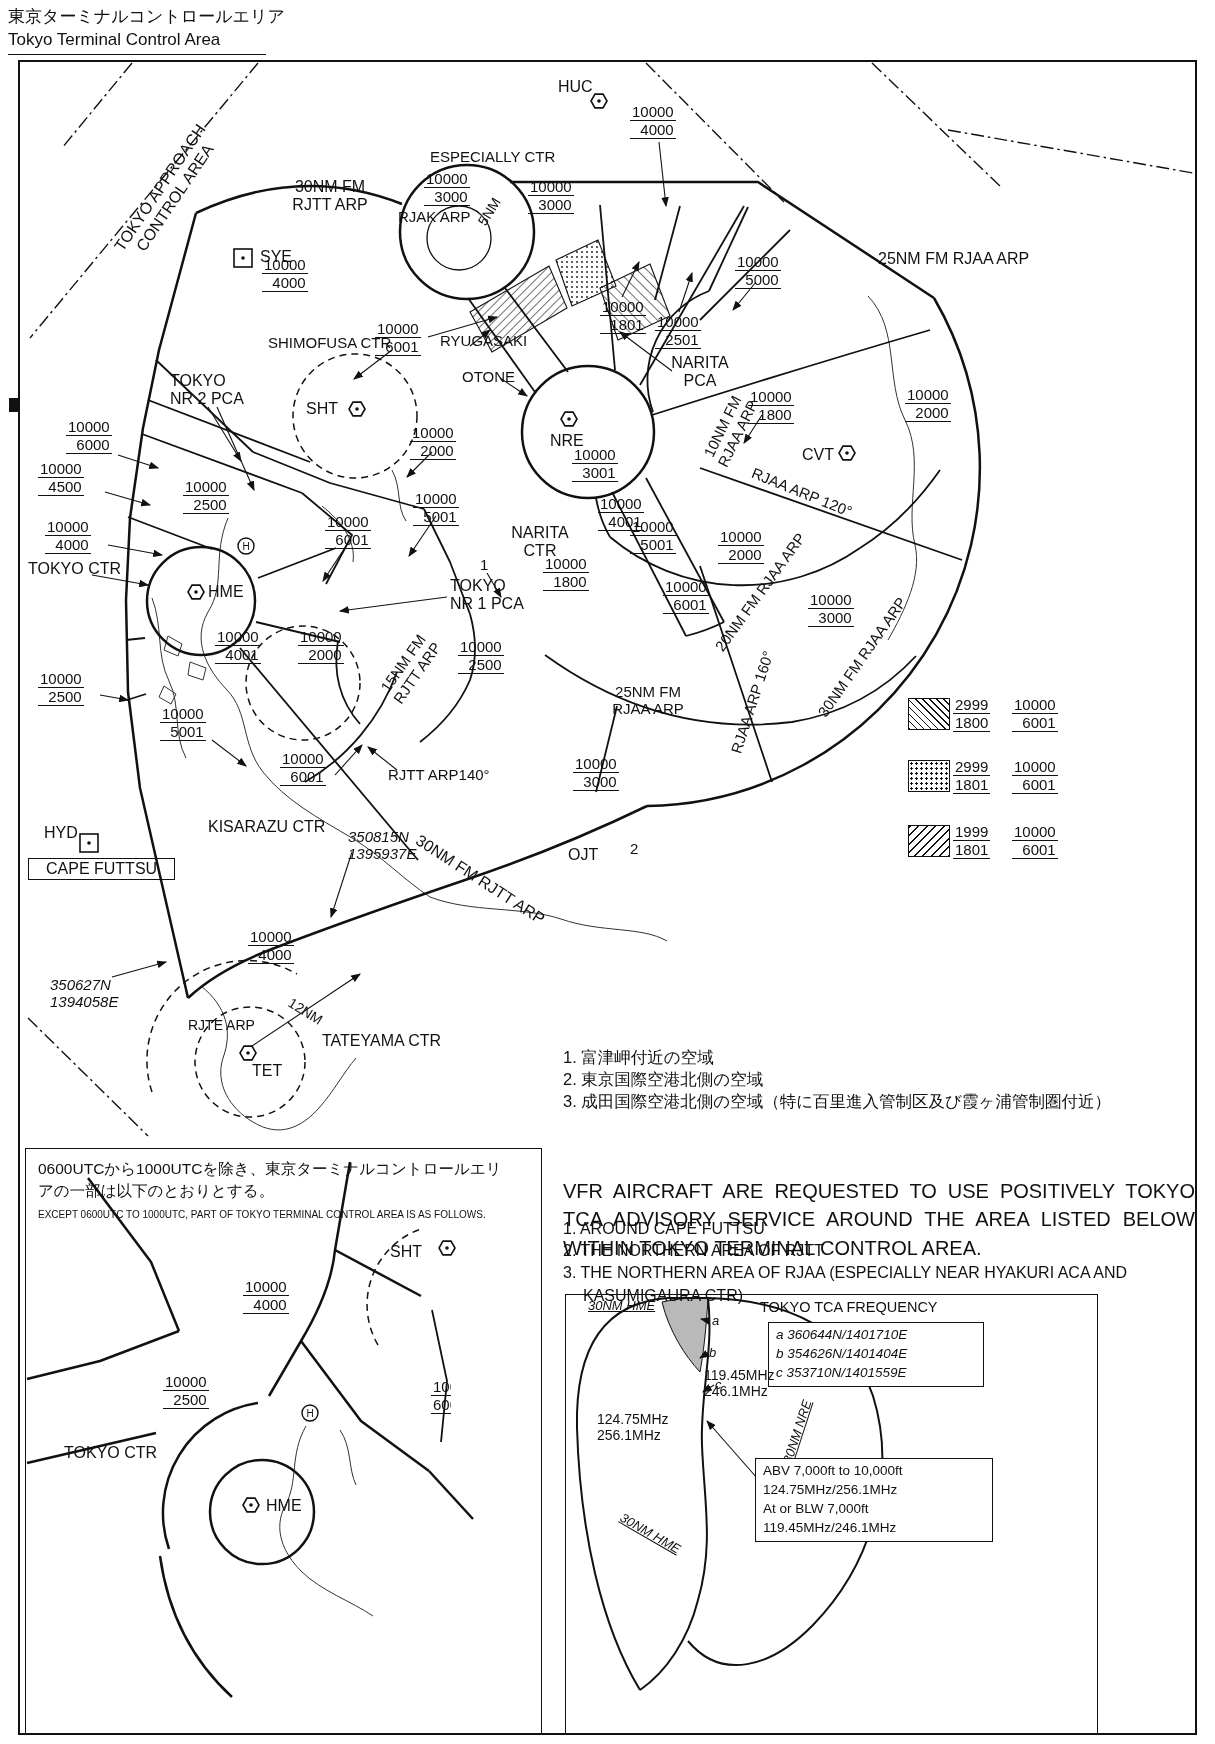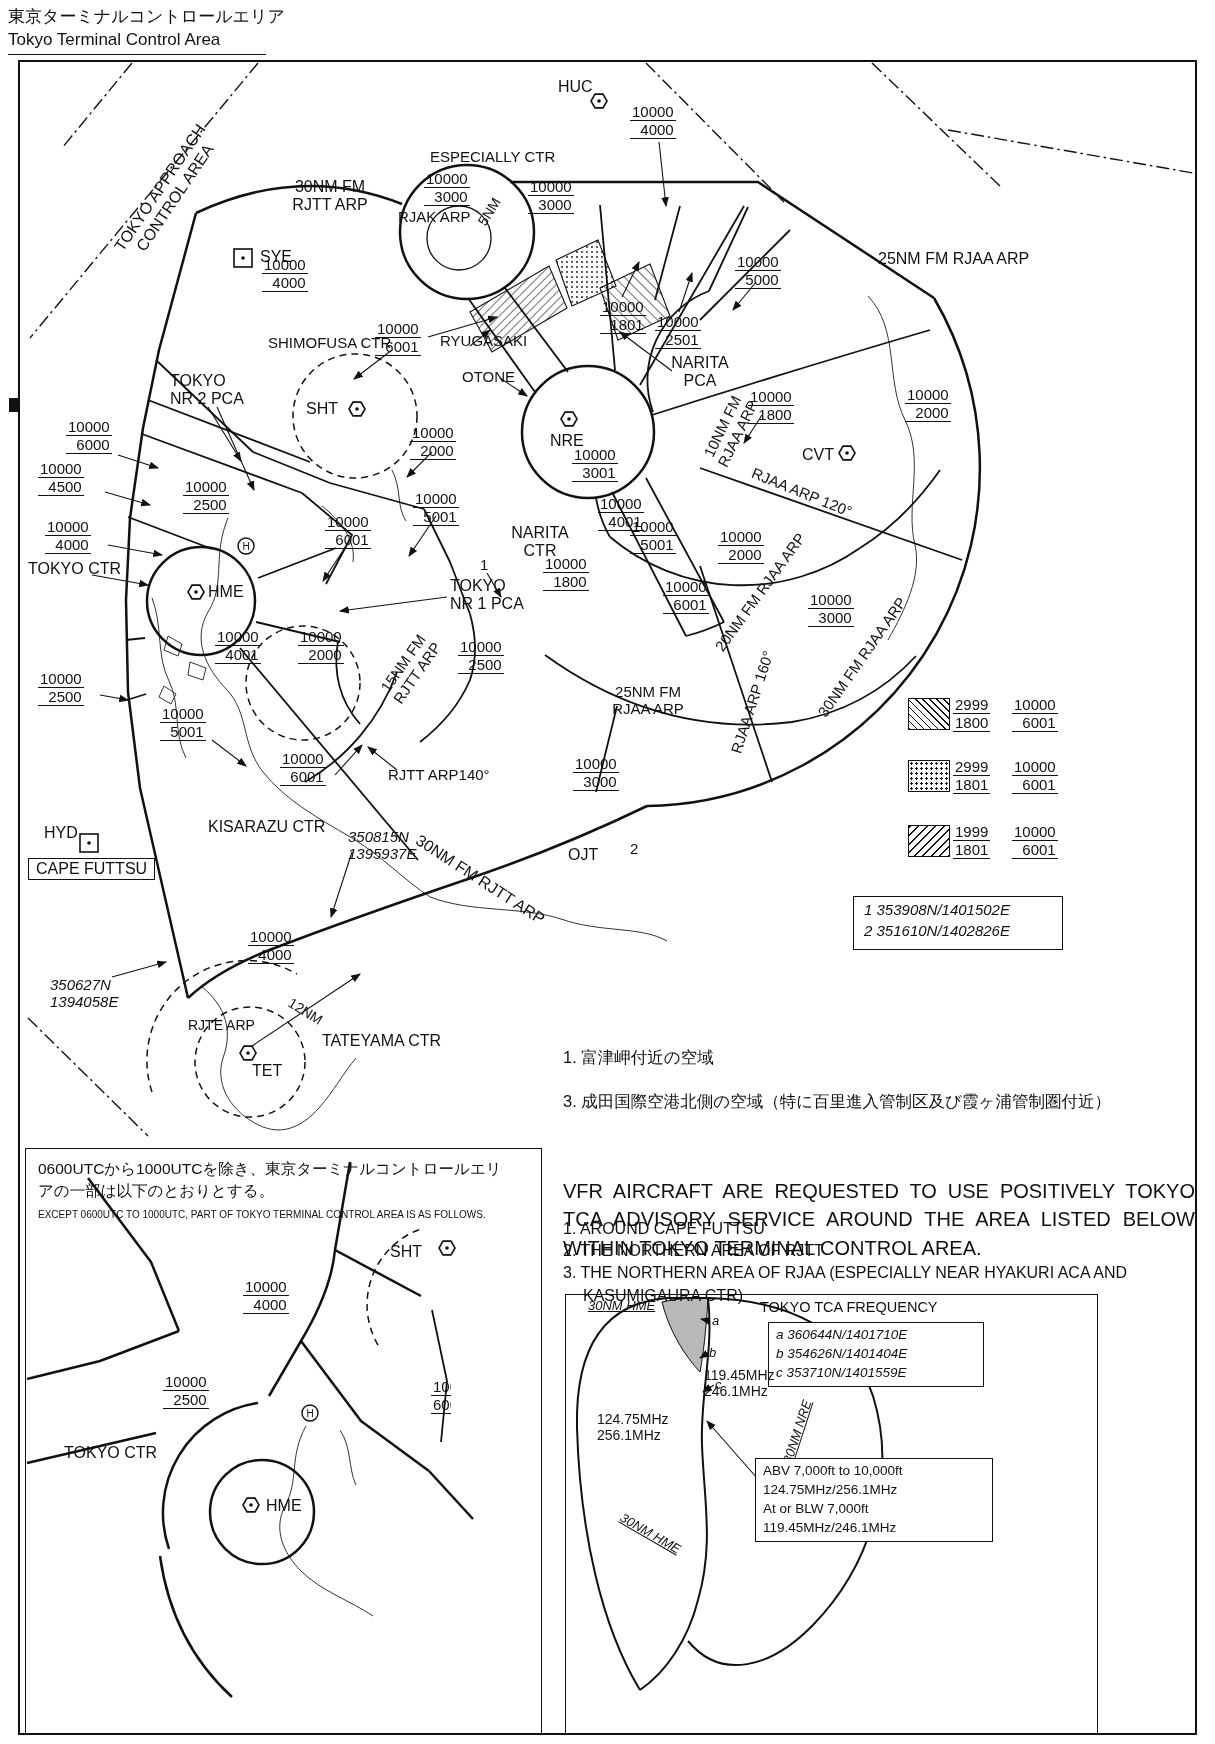--- a/index.html
+++ b/index.html
@@ -18,21 +18,21 @@
   .coast{stroke:#333;stroke-width:1;fill:none}
   .leader{stroke:#111;stroke-width:1.1;fill:none}
   .hatchpoly{stroke:#111;stroke-width:1.1}
   .lbl{position:absolute;font-size:15px;line-height:1.14;white-space:nowrap;color:#111}
   .lbl span{display:block}
   .f16{font-size:16px}.f14{font-size:14px}.f13{font-size:13px}
   .c{text-align:center}.it{font-style:italic}.u{text-decoration:underline}
   .alt{position:absolute;font-size:15px;line-height:1.14;text-align:right;color:#111}
   .alt span{display:block;border-bottom:1.4px solid #111;padding:0 2px}
   .clipbox{overflow:hidden;width:20px}
-  .boxed{border:1.6px solid #111;padding:1px 7px}
+  .boxed{border:1.6px solid #111;padding:1px 17px}
   .note{position:absolute;font-size:16.5px;line-height:1.42;color:#111}
   .panel{position:absolute;border:1.7px solid #111;background:transparent}
   .legend-swatch{position:absolute;width:40px;height:30px;border:1.2px solid #111}
   .sw-hatch1{background:repeating-linear-gradient(45deg,#111 0 1.2px,transparent 1.2px 5px)}
   .sw-dots{background-image:radial-gradient(#111 1px,transparent 1.1px);background-size:5px 5px}
   .sw-hatch2{background:repeating-linear-gradient(-45deg,#111 0 1.2px,transparent 1.2px 6px)}
   .refbox{position:absolute;left:853px;top:896px;width:208px;height:52px;border:1.6px solid #111}
   .refbox div{font-style:italic;font-size:15px;margin:4px 0 0 10px}
   .ibox{position:absolute;border:1.4px solid #111;font-size:13.5px;line-height:1.4;padding:3px 7px;background:#fff}
 </style>
@@ -467,26 +467,23 @@
 <div class="legend-swatch sw-hatch2" style="left:908px;top:825px"></div>
 <div class="alt" style="left:953px;top:823px">
       <span>1999</span>
       <span>1801</span>
     </div>
 <div class="alt" style="left:1012px;top:823px">
       <span>10000</span>
       <span>6001</span>
     </div>
 
-<div class="refbox">
-  <div>1 353908N/1401502E</div>
-  <div>2 351610N/1402826E</div>
-</div>
 
 <div class="note" style="left:563px;top:1046px;width:628px">1. 富津岬付近の空域</div>
+<div class="note" style="left:563px;top:1068px;width:628px">2. 東京国際空港北側の空域</div>
 <div class="note" style="left:563px;top:1090px;width:628px">3. 成田国際空港北側の空域（特に百里進入管制区及び霞ヶ浦管制圏付近）</div>
 <div class="note" style="left:563px;top:1177px;width:632px;font-size:20px;text-align:justify">VFR AIRCRAFT ARE REQUESTED TO USE POSITIVELY TOKYO TCA ADVISORY SERVICE AROUND THE AREA LISTED BELOW WITHIN TOKYO TERMINAL CONTROL AREA.</div>
 <div class="note" style="left:563px;top:1218px;width:632px;font-size:16px">1. AROUND CAPE FUTTSU</div>
 <div class="note" style="left:563px;top:1240px;width:632px;font-size:16px">2. THE NORTHERN AREA OF RJTT</div>
 <div class="note" style="left:563px;top:1262px;width:600px;font-size:16px;padding-left:20px;text-indent:-20px">3. THE NORTHERN AREA OF RJAA (ESPECIALLY NEAR HYAKURI ACA AND KASUMIGAURA CTR)</div>
 
 <div class="panel" style="left:25px;top:1148px;width:515px;height:584px"></div>
 <div class="note" style="left:38px;top:1158px;width:472px;font-size:15.5px">0600UTCから1000UTCを除き、東京ターミナルコントロールエリアの一部は以下のとおりとする。</div>
 <div class="note" style="left:38px;top:1208px;width:472px;font-size:10px">EXCEPT 0600UTC TO 1000UTC, PART OF TOKYO TERMINAL CONTROL AREA IS AS FOLLOWS.</div>
 <div class="lbl f16" style="left:390px;top:1243px">SHT</div>

